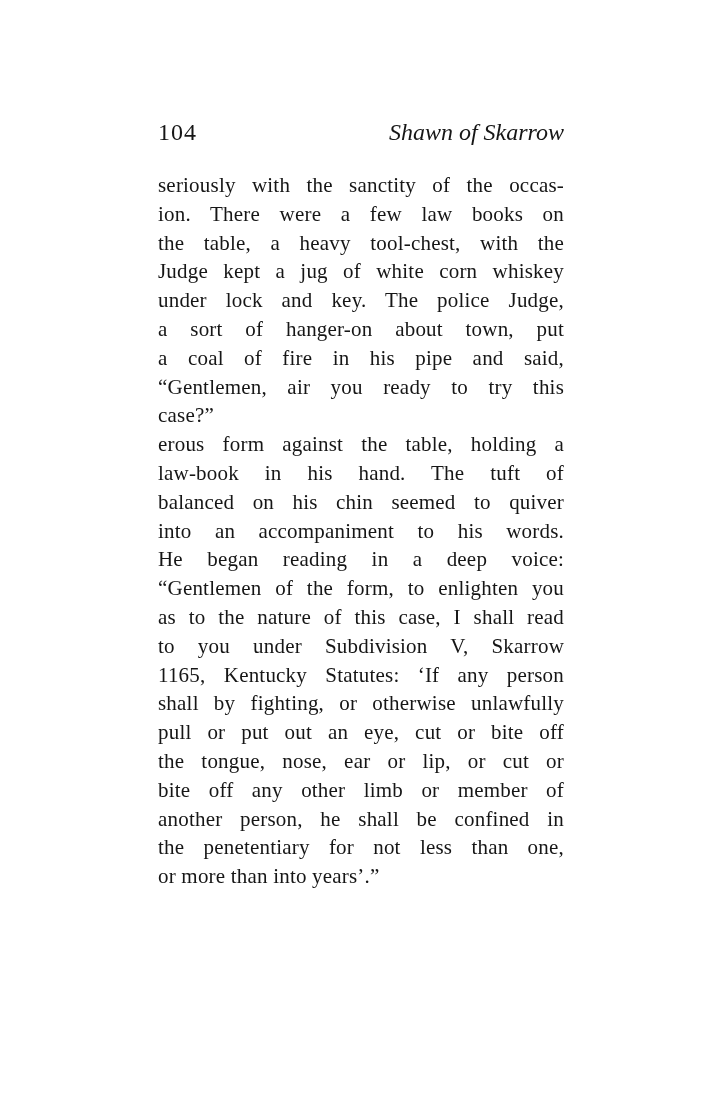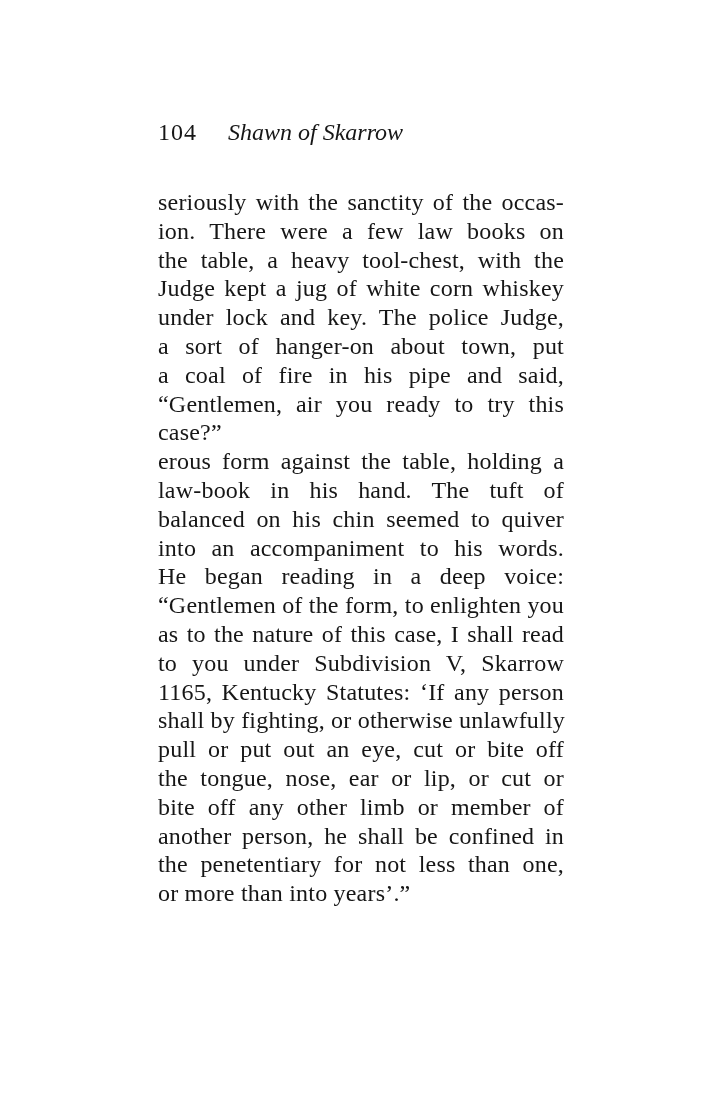--- a/index.html
+++ b/index.html
@@ -32,29 +32,29 @@
   .page-number {
     position: absolute;
     left: 0;
     top: 0;
     letter-spacing: 1px;
   }
   .running-title {
     position: absolute;
     left: 70px;
     right: 0;
-    text-align: left;
+    text-align: right;
     font-style: italic;
   }
   .page-body {
     position: absolute;
-    top: 188px;
+    top: 171px;
     left: 158px;
     width: 406px;
-    font-size: 24px;
+    font-size: 21px;
     line-height: 28.8px;
     letter-spacing: 0.2px;
   }
   .line {
     text-align: justify;
     text-align-last: justify;
     text-justify: inter-word;
     white-space: nowrap;
   }
   .line.last {

